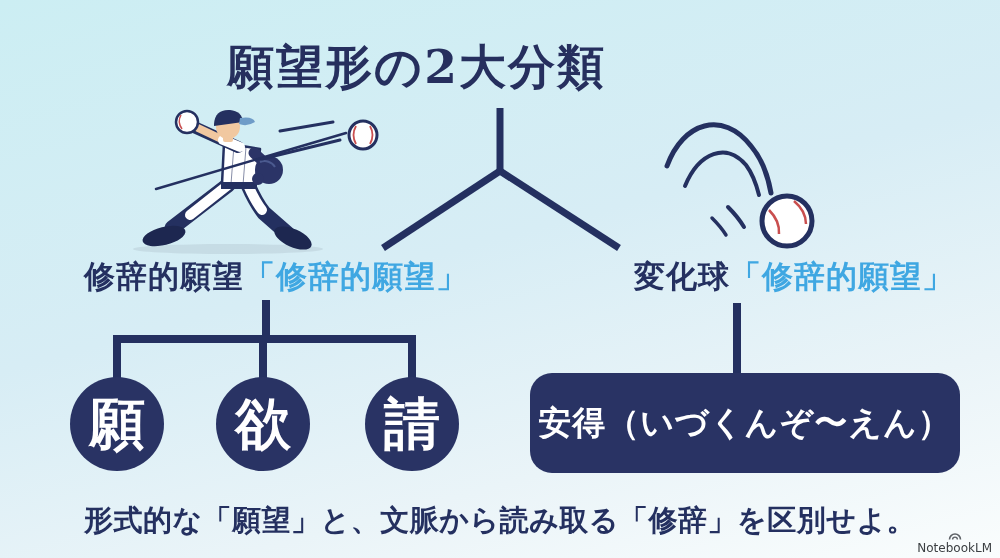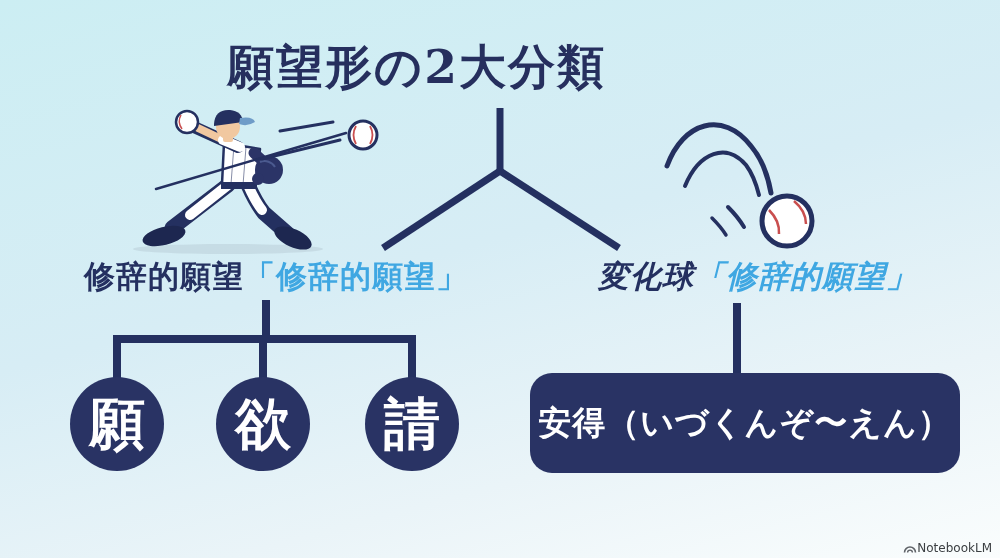--- a/index.html
+++ b/index.html
@@ -15,40 +15,40 @@
   }
   svg.layer{ position:absolute; }
   .branch-label{
     position:absolute; top:256px; white-space:nowrap;
     transform:translateX(-50%);
     font-size:31px; font-weight:bold; letter-spacing:1px;
   }
   .branch-label .prefix{ color:#243060; }
   .branch-label .hl{ color:#3fa7e2; }
   .label-left{ left:276px; }
-  .label-right{ left:758px;font-style:italic; }
+  .label-right{ left:794px; }
   .node-circle{
     position:absolute; top:377px; width:94px; height:94px; border-radius:50%;
     background:#293364; color:#ffffff; font-size:56px; font-weight:bold;
     display:flex; align-items:center; justify-content:center; line-height:1;
   }
   .nc1{ left:70px; } .nc2{ left:216px; } .nc3{ left:365px; }
   .antoku-box{
     position:absolute; left:530px; top:373px; width:430px; height:100px;
     border-radius:22px; background:#293364; color:#ffffff;
     font-size:33px; font-weight:bold; letter-spacing:1px;
     display:flex; align-items:center; justify-content:center; white-space:nowrap;
   }
   .footer-msg{
     position:absolute; top:501px; left:0; width:1000px; text-align:center;
     font-size:29px; font-weight:bold; color:#243060; white-space:nowrap; letter-spacing:0.5px;
   }
   .watermark{
     position:absolute; right:8px; bottom:3px; display:flex; align-items:center; 
-    color:#3c4043; font-size:12px; font-weight:500;
+    color:#3c4043; font-size:12px; font-weight:500;flex-direction:column;
   }
 </style>
 </head>
 <body>
 
 <div id="stage">
 
   <div class="title">願望形の2大分類</div>
 
   <svg class="layer" style="left:0;top:0" width="1000" height="558" viewBox="0 0 1000 558">
@@ -122,20 +122,21 @@
   <div class="branch-label label-right">
     <span class="prefix">変化球</span><span class="hl">「修辞的願望」</span>
   </div>
 
   <div class="node-circle nc1">願</div>
   <div class="node-circle nc2">欲</div>
   <div class="node-circle nc3">請</div>
 
   <div class="antoku-box">安得（いづくんぞ〜えん）</div>
 
+  <div class="footer-msg">形式的な「願望」と、文脈から読み取る「修辞」を区別せよ。</div>
 
   <div class="watermark">
     <svg width="14" height="12" viewBox="0 0 14 12">
       <path d="M1.5,10.5 A5.5,5.5 0 0 1 12.5,10.5" stroke="#5f6368" stroke-width="1.6" fill="none"></path>
       <path d="M4.6,10.5 A2.4,2.4 0 0 1 9.4,10.5" stroke="#5f6368" stroke-width="1.4" fill="none"></path>
     </svg>
     <span>NotebookLM</span>
   </div>
 
 </div>

